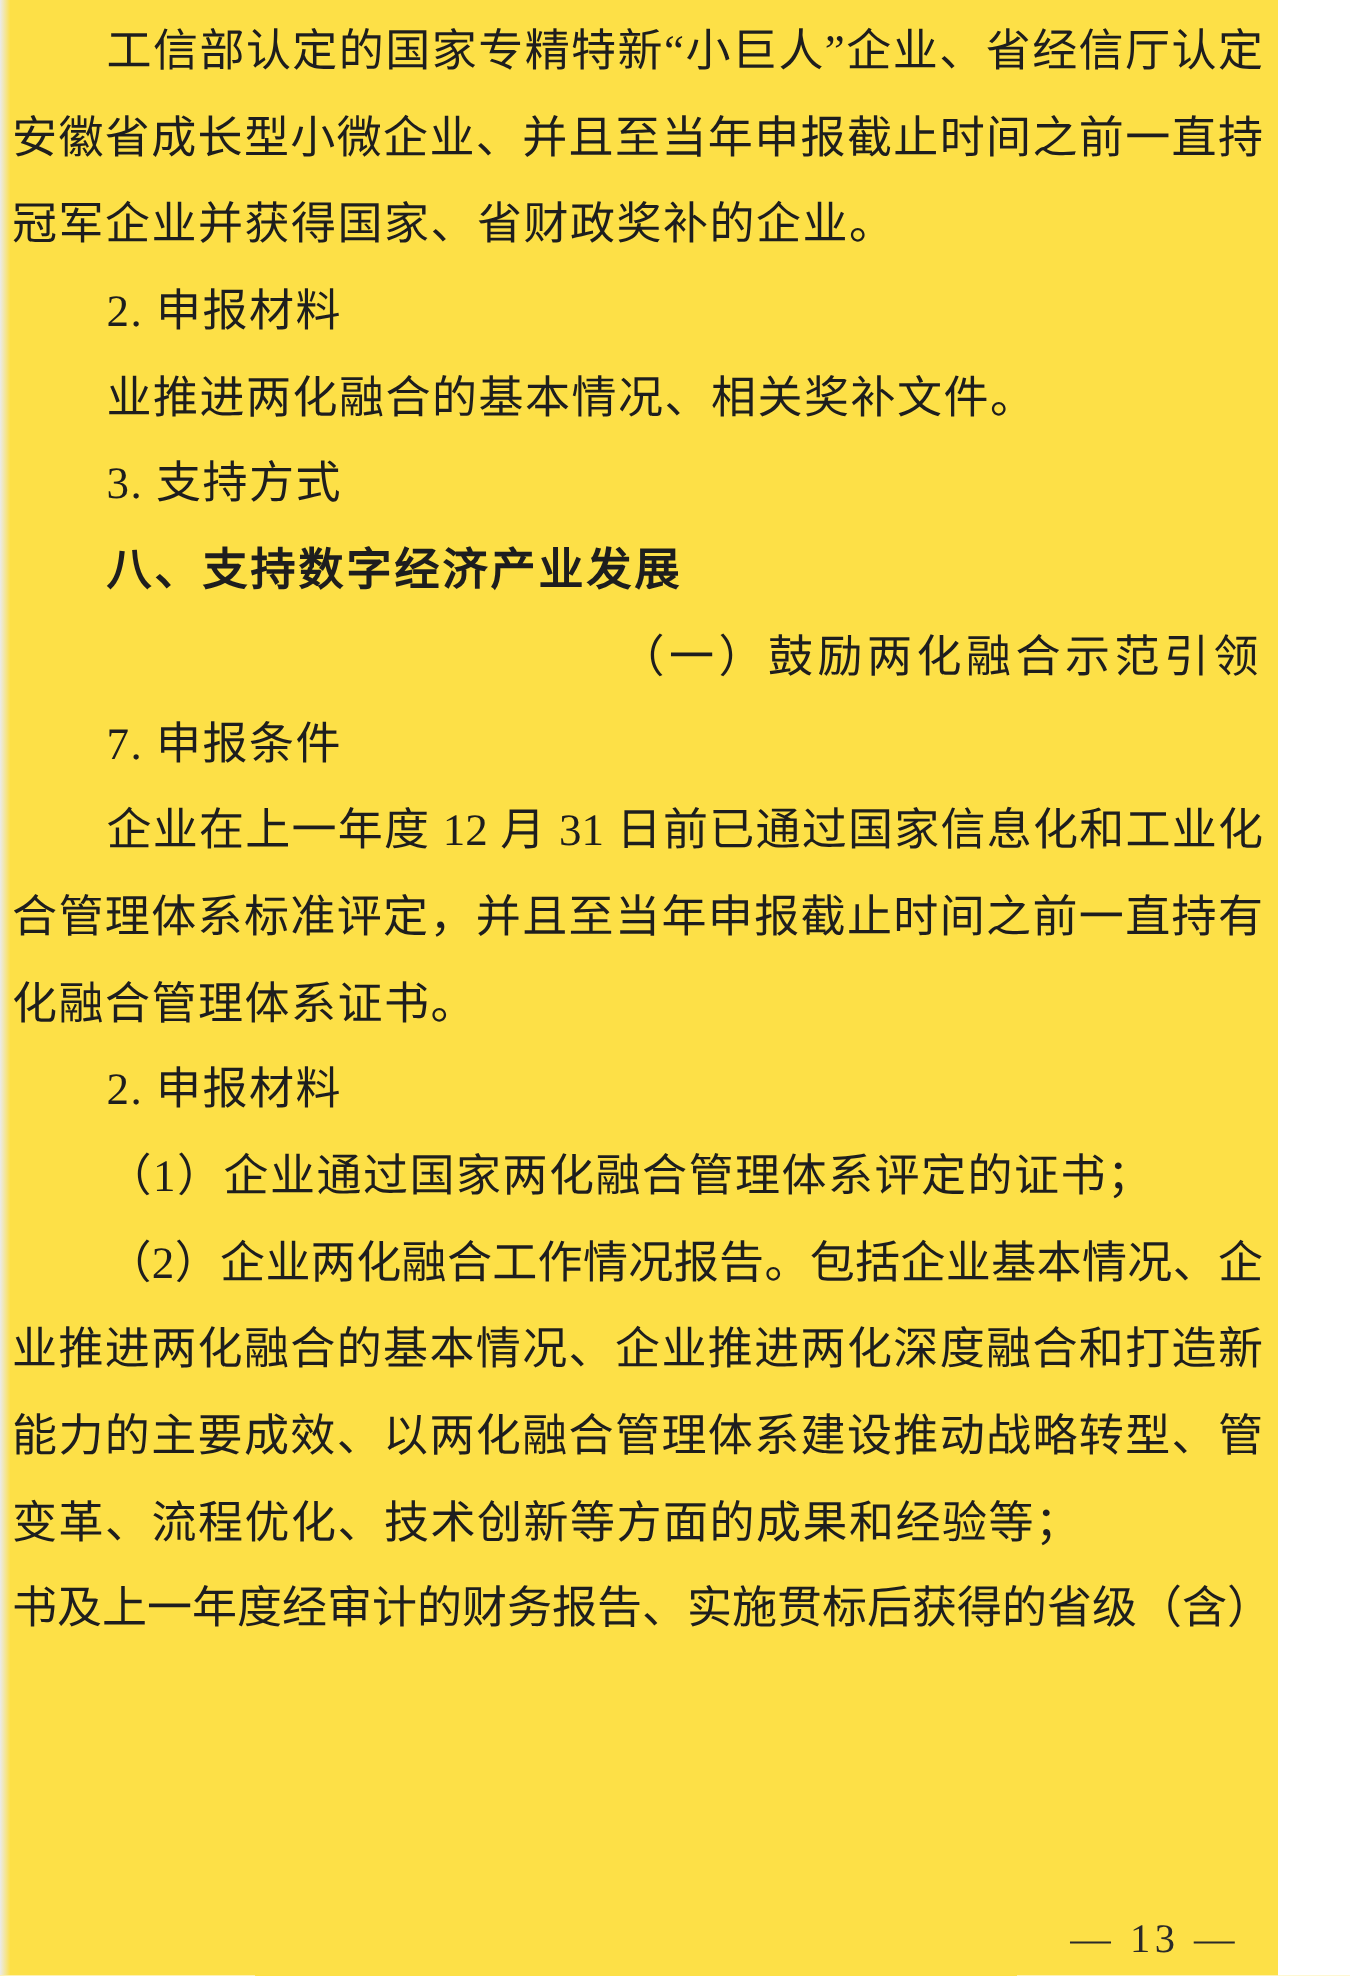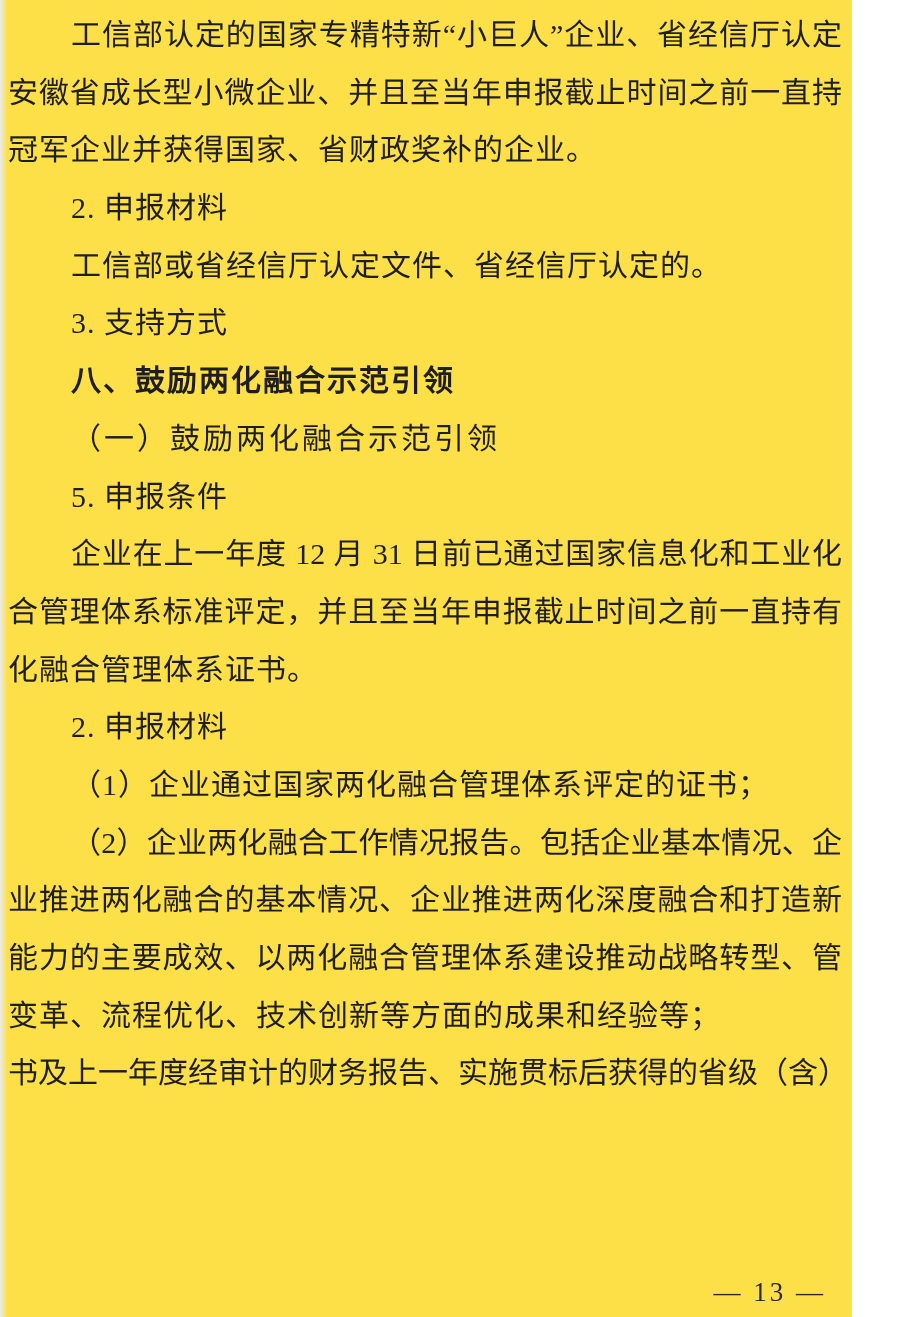--- a/index.html
+++ b/index.html
@@ -41,45 +41,45 @@
     letter-spacing: 0;
     text-align: justify;
     text-align-last: justify;
     overflow: hidden;
   }
   .h1 {
     font-family: "Liberation Sans", "DejaVu Sans", sans-serif;
     font-weight: bold;
     letter-spacing: 2px;
   }
-  .sub { letter-spacing: 3px; }
+  .sub { letter-spacing: 3px; text-align: right; }
   .pageno {
     position: absolute;
     top: 1274px;
     right: 26px;
     font-size: 27px;
     letter-spacing: 3px;
     line-height: 36px;
     color: #2a2a2a;
   }
 </style>
 </head>
 <body>
 
 <div class="page">
 
   <div class="ln indent just">工信部认定的国家专精特新“小巨人”企业、省经信厅认定的</div>
   <div class="ln just">安徽省成长型小微企业、并且至当年申报截止时间之前一直持有两</div>
   <div class="ln">冠军企业并获得国家、省财政奖补的企业。</div>
   <div class="ln indent">2. 申报材料</div>
-  <div class="ln indent">工信部或省经信厅认定文件、省经信厅认定的。</div>
+  <div class="ln indent">业推进两化融合的基本情况、相关奖补文件。</div>
   <div class="ln indent">3. 支持方式</div>
-  <div class="ln indent h1">八、鼓励两化融合示范引领</div>
+  <div class="ln indent h1">八、支持数字经济产业发展</div>
   <div class="ln indent sub">（一）鼓励两化融合示范引领</div>
-  <div class="ln indent">5. 申报条件</div>
+  <div class="ln indent">7. 申报条件</div>
   <div class="ln indent just">企业在上一年度 12 月 31 日前已通过国家信息化和工业化融</div>
   <div class="ln just">合管理体系标准评定，并且至当年申报截止时间之前一直持有两</div>
   <div class="ln">化融合管理体系证书。</div>
   <div class="ln indent">2. 申报材料</div>
   <div class="ln indent">（1）企业通过国家两化融合管理体系评定的证书；</div>
   <div class="ln indent just">（2）企业两化融合工作情况报告。包括企业基本情况、企</div>
   <div class="ln just">业推进两化融合的基本情况、企业推进两化深度融合和打造新型</div>
   <div class="ln just">能力的主要成效、以两化融合管理体系建设推动战略转型、管理</div>
   <div class="ln">变革、流程优化、技术创新等方面的成果和经验等；</div>
   <div class="ln just">书及上一年度经审计的财务报告、实施贯标后获得的省级（含）</div>

